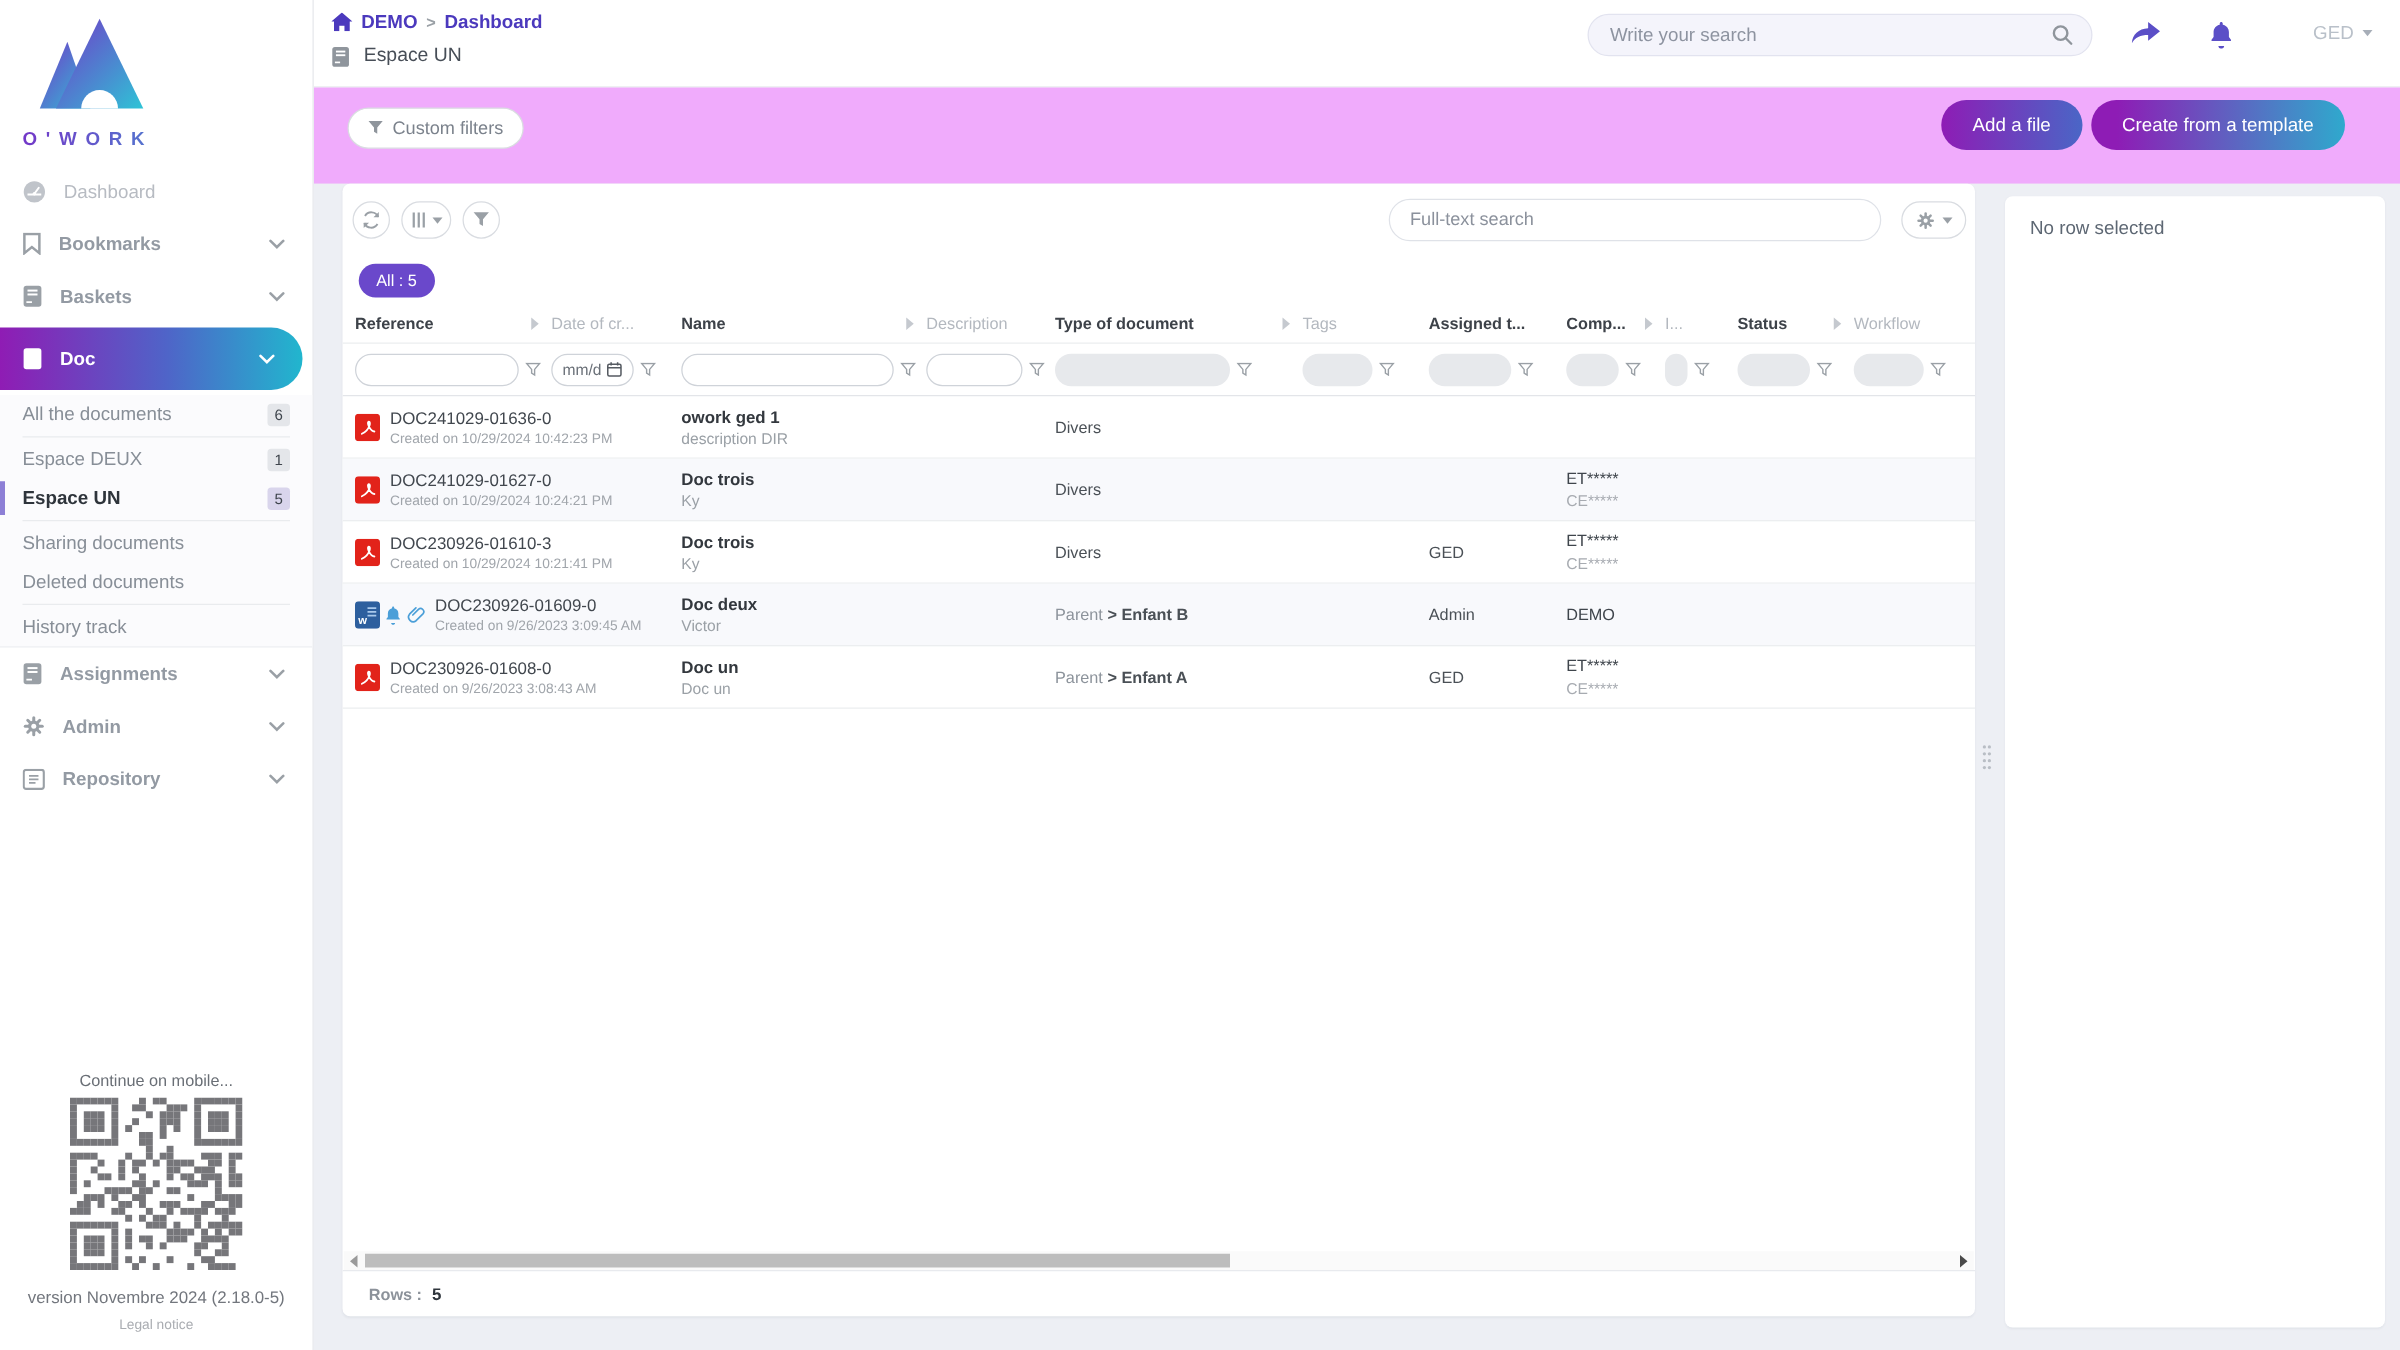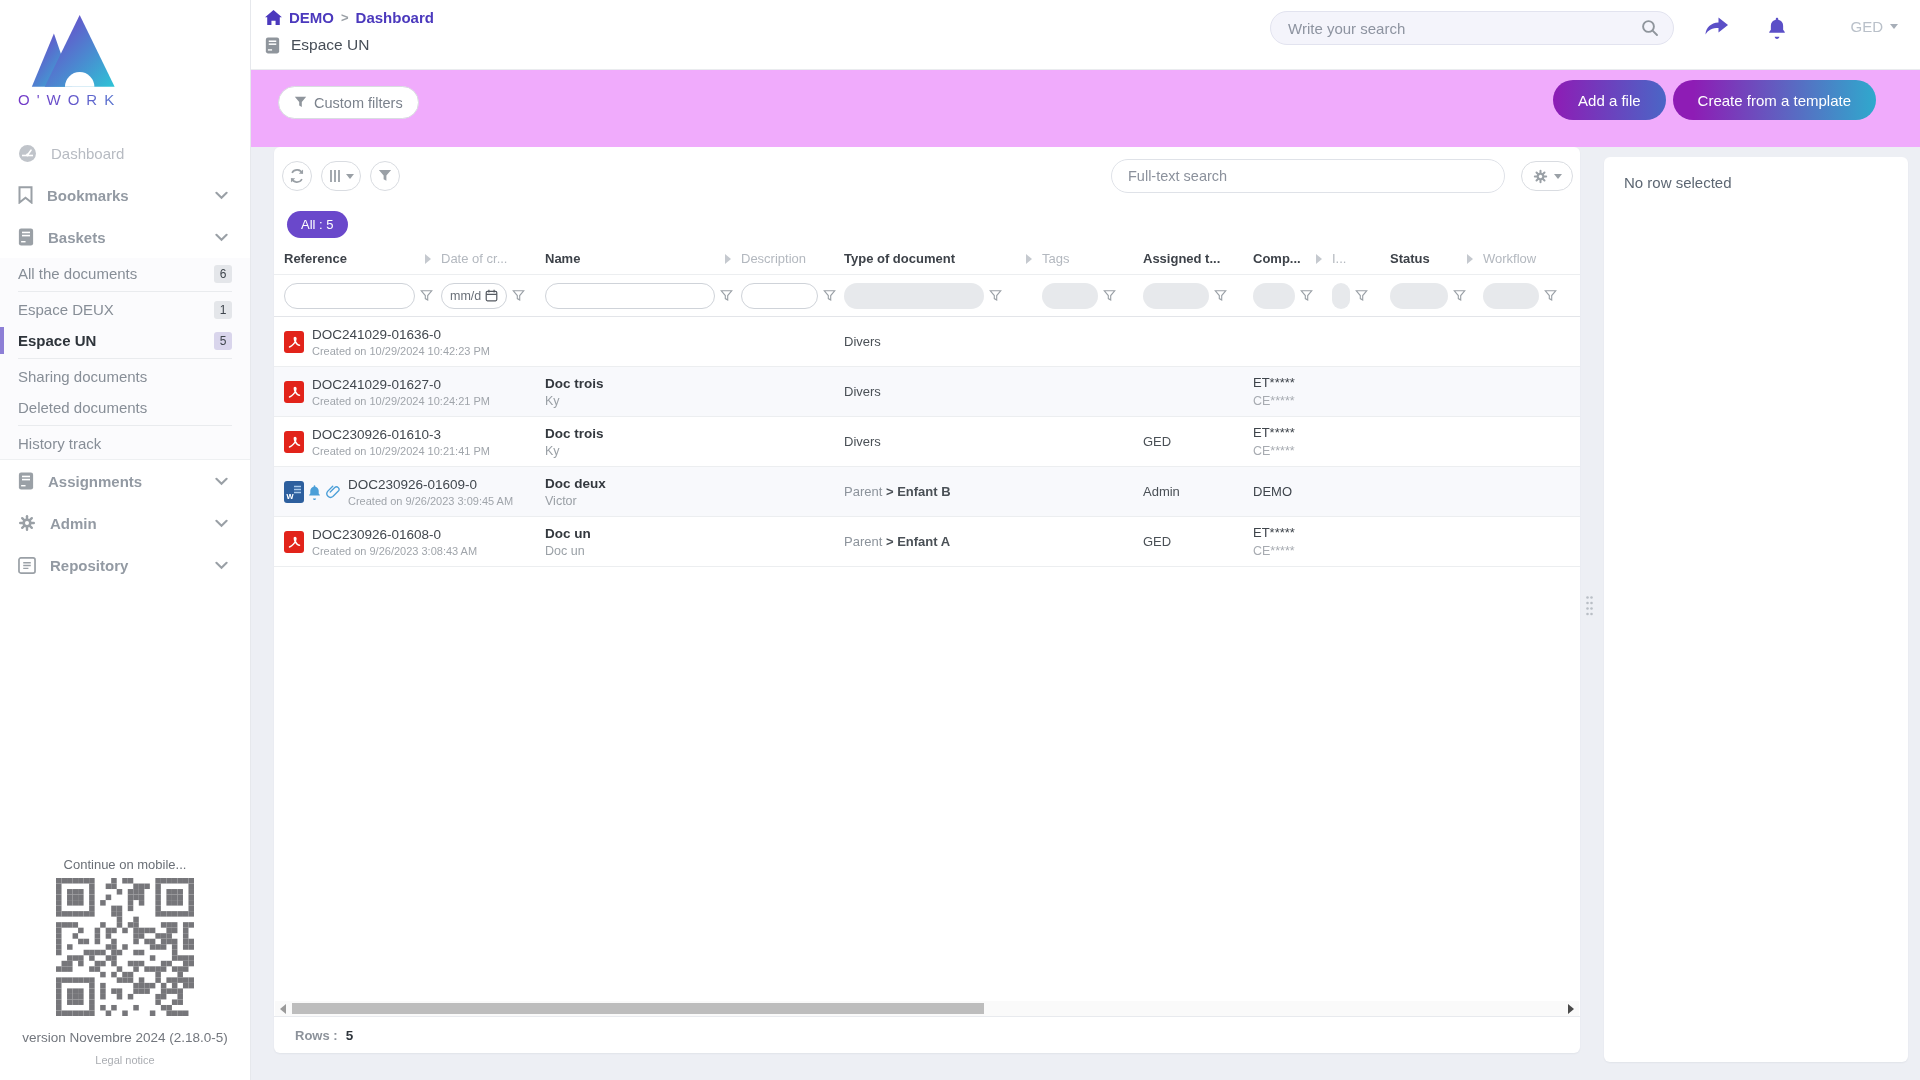--- a/index.html
+++ b/index.html
@@ -3,21 +3,21 @@
 <meta charset="utf-8">
 <style>
 *{margin:0;padding:0;box-sizing:border-box}
 html,body{width:1920px;height:1080px}
 body{font-family:"Liberation Sans","DejaVu Sans",sans-serif;background:#edeff4;overflow:hidden;color:#3c4248;font-size:14px}
 .app{display:flex;width:1920px;height:1080px}
 
 .sidebar{width:251px;background:#fff;border-right:1px solid #e6e8ec;display:flex;flex-direction:column;flex-shrink:0;position:relative;z-index:3}
 .logo-block{height:132px;padding:12px 0 0 18px}
 .logo-block svg{display:block;margin-left:12px}
-.logo-text{font-size:15px;font-weight:normal;letter-spacing:7px;margin-top:0;background:linear-gradient(90deg,#7337c8,#2ec4d6);-webkit-background-clip:text;background-clip:text;color:transparent}
+.logo-text{font-size:15px;font-weight:bold;letter-spacing:7px;margin-top:12px;background:linear-gradient(90deg,#7337c8,#2ec4d6);-webkit-background-clip:text;background-clip:text;color:transparent}
 .menu-row{height:52px;display:flex;align-items:center;padding:0 22px 0 16px;border-bottom:1px solid #eceef1}
 .menu-row .label{color:#9aa0a6;font-size:15px;margin-left:12px;flex:1}
 .nav{flex:1;overflow:hidden}
 .nav-item{height:42px;display:flex;align-items:center;padding:0 22px 0 18px;cursor:pointer}
 .nav-item .lbl{margin-left:14px;flex:1;font-size:15px;font-weight:bold;color:#939aa3}
 .nav-item.light .lbl{font-weight:normal;color:#b7bbc2}
 .nav-item .icn{color:#9aa0a6}
 .nav-item.light .icn{color:#c0c4ca}
 .nav-item.active{height:50px;margin:4px 8px 4px 0;border-radius:0 26px 26px 0;background:linear-gradient(90deg,#8f1cb4,#4f64c8 55%,#21b6ce);padding-left:18px}
 .nav-item.active .lbl,.nav-item.active .icn{color:#fff}
@@ -164,20 +164,36 @@
           <span class="icn">
             <svg width="16" height="18" viewBox="0 0 18 19">
               <rect x="1" y="0" width="16" height="19" rx="2.5" fill="currentColor"></rect>
               <rect x="4.5" y="3.5" width="9" height="1.8" fill="#fff"></rect>
               <rect x="4.5" y="7" width="9" height="1.8" fill="#fff"></rect>
               <rect x="3.5" y="14" width="5" height="1.6" fill="#fff"></rect>
             </svg>
           </span>
           <span class="lbl">Baskets</span>
           <span class="icn" style="color: rgb(154, 160, 166);">
+            <svg width="13" height="9" viewBox="0 0 14 9">
+              <path d="M1.5 1.5 7 7l5.5-5.5" fill="none" stroke="currentColor" stroke-width="2.2" stroke-linecap="round"></path>
+            </svg>
+          </span>
+        </div>
+        <div class="nav-item active">
+          <span class="icn">
+            <svg width="16" height="18" viewBox="0 0 18 19">
+              <rect x="1" y="0" width="16" height="19" rx="2.5" fill="currentColor"></rect>
+              <rect x="4.5" y="3.5" width="9" height="1.8" fill="#fff"></rect>
+              <rect x="4.5" y="7" width="9" height="1.8" fill="#fff"></rect>
+              <rect x="3.5" y="14" width="5" height="1.6" fill="#fff"></rect>
+            </svg>
+          </span>
+          <span class="lbl">Doc</span>
+          <span class="icn" style="color: rgb(255, 255, 255);">
             <svg width="13" height="9" viewBox="0 0 14 9">
               <path d="M1.5 1.5 7 7l5.5-5.5" fill="none" stroke="currentColor" stroke-width="2.2" stroke-linecap="round"></path>
             </svg>
           </span>
         </div>
         <div class="sub-block">
           <div class="sub-item">
             <span class="lbl">All the documents</span>
             <span class="count">6</span>
           </div>
@@ -817,20 +833,24 @@
                       <rect width="20" height="22" rx="3" fill="#e2231a"></rect>
                       <path fill="none" stroke="#fff" stroke-width="1.5" stroke-linecap="round" d="M5.5 16c3-1.4 5.2-3.6 6.1-6.6.5-1.7.4-3-.5-3-1 0-.9 1.9.1 3.9 1.1 2.1 2.9 3.9 4.3 3.9"></path>
                     </svg>
                   </span>
                 </span>
                 <div class="ref-texts">
                   <div class="ref-main">DOC241029-01636-0</div>
                   <div class="ref-sub">Created on 10/29/2024 10:42:23 PM</div>
                 </div>
               </div>
+              <div class="cell-name">
+                <div class="name-main">owork ged 1</div>
+                <div class="name-sub">description DIR</div>
+              </div>
               <div class="cell-type"><span>Divers</span></div>
               <div class="cell-assigned"></div>
               <div class="cell-comp"></div>
             </div>
             <div class="trow drow striped">
               <div class="cell-ref">
                 <span class="icon-stack">
                   <span class="icn">
                     <svg width="20" height="22" viewBox="0 0 20 22">
                       <rect width="20" height="22" rx="3" fill="#e2231a"></rect>

